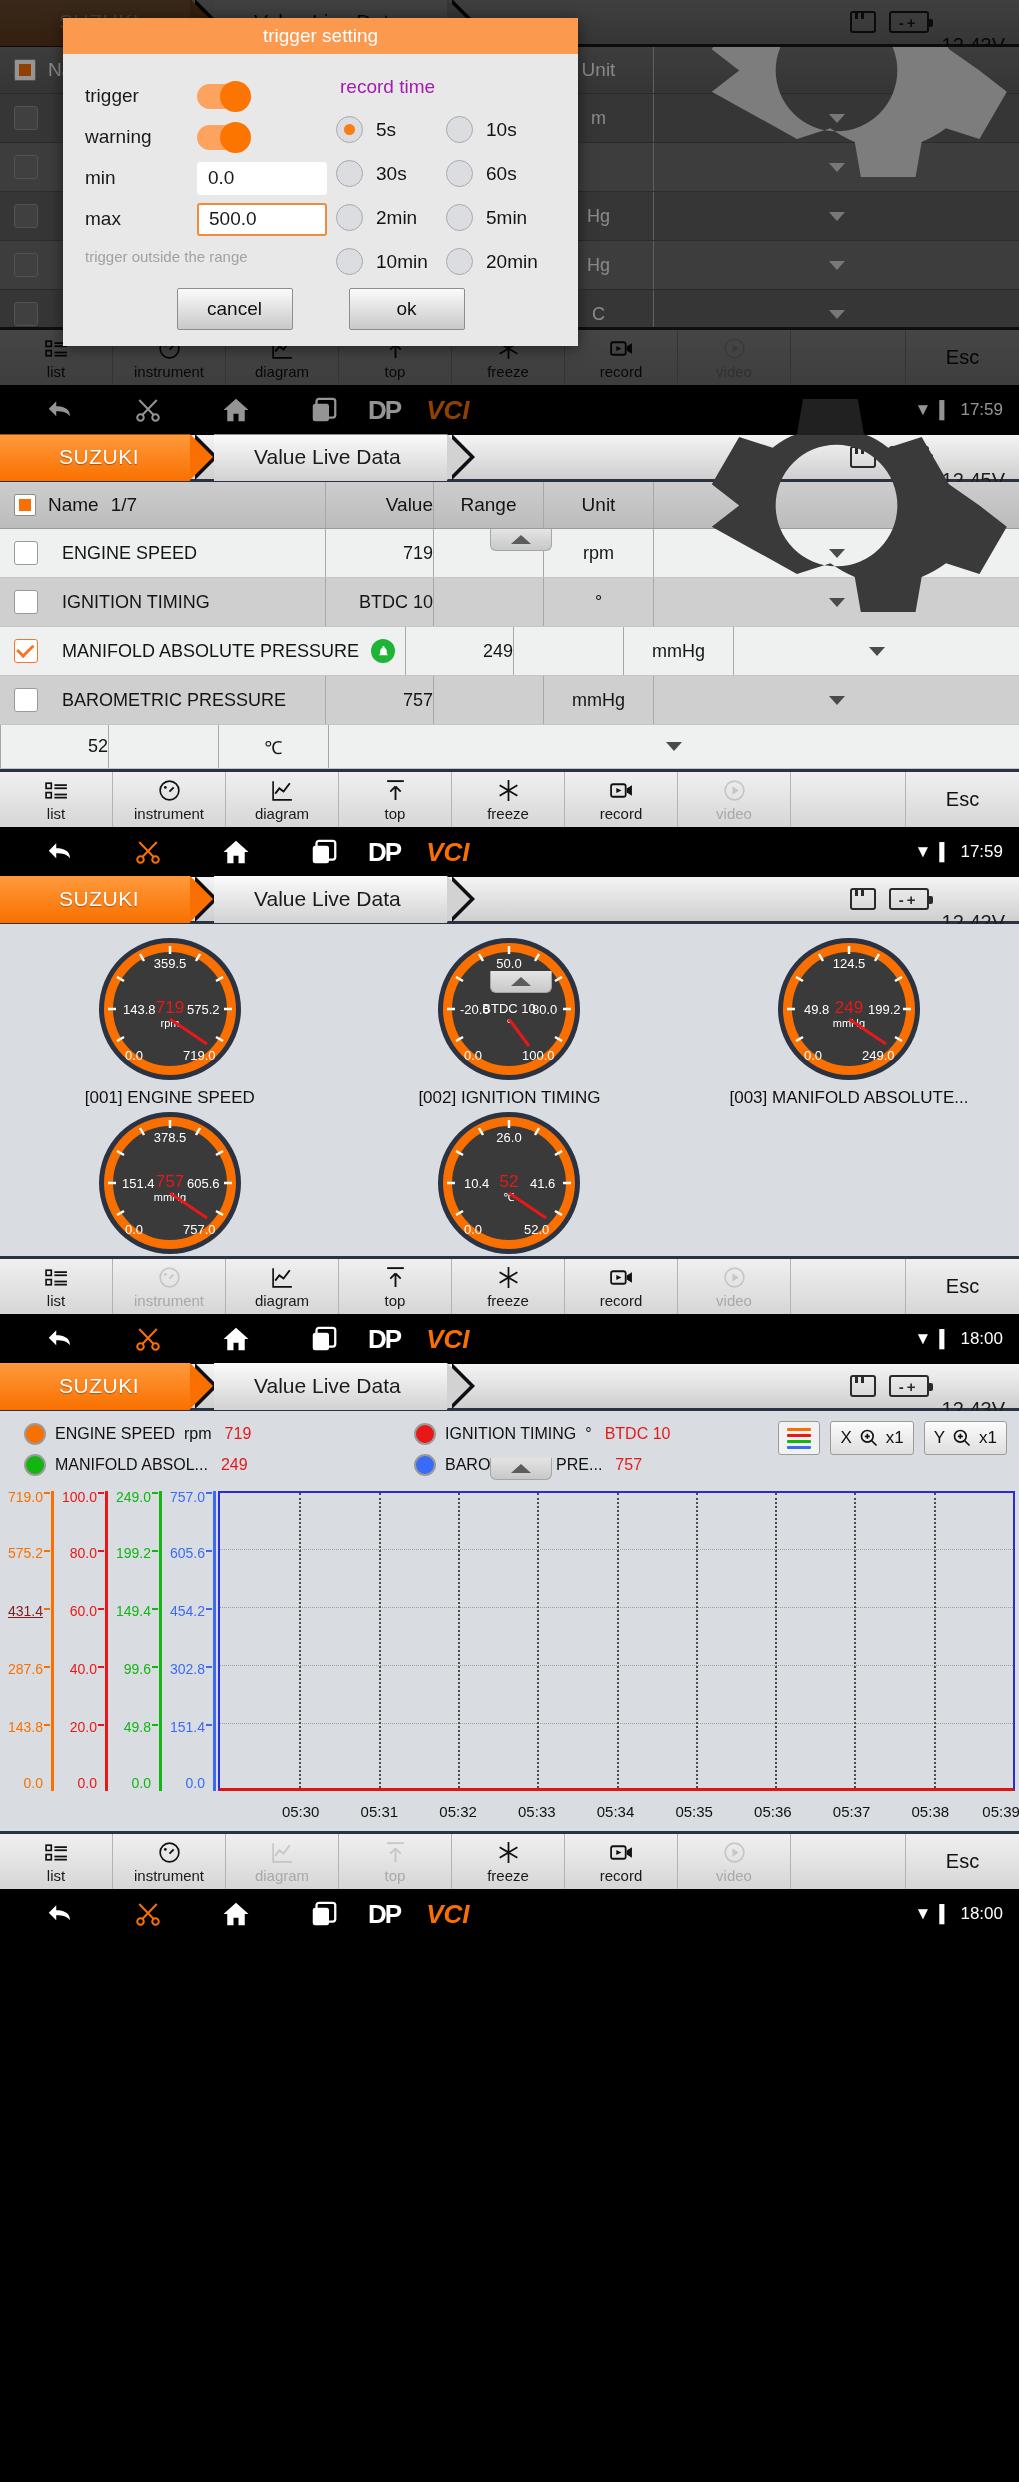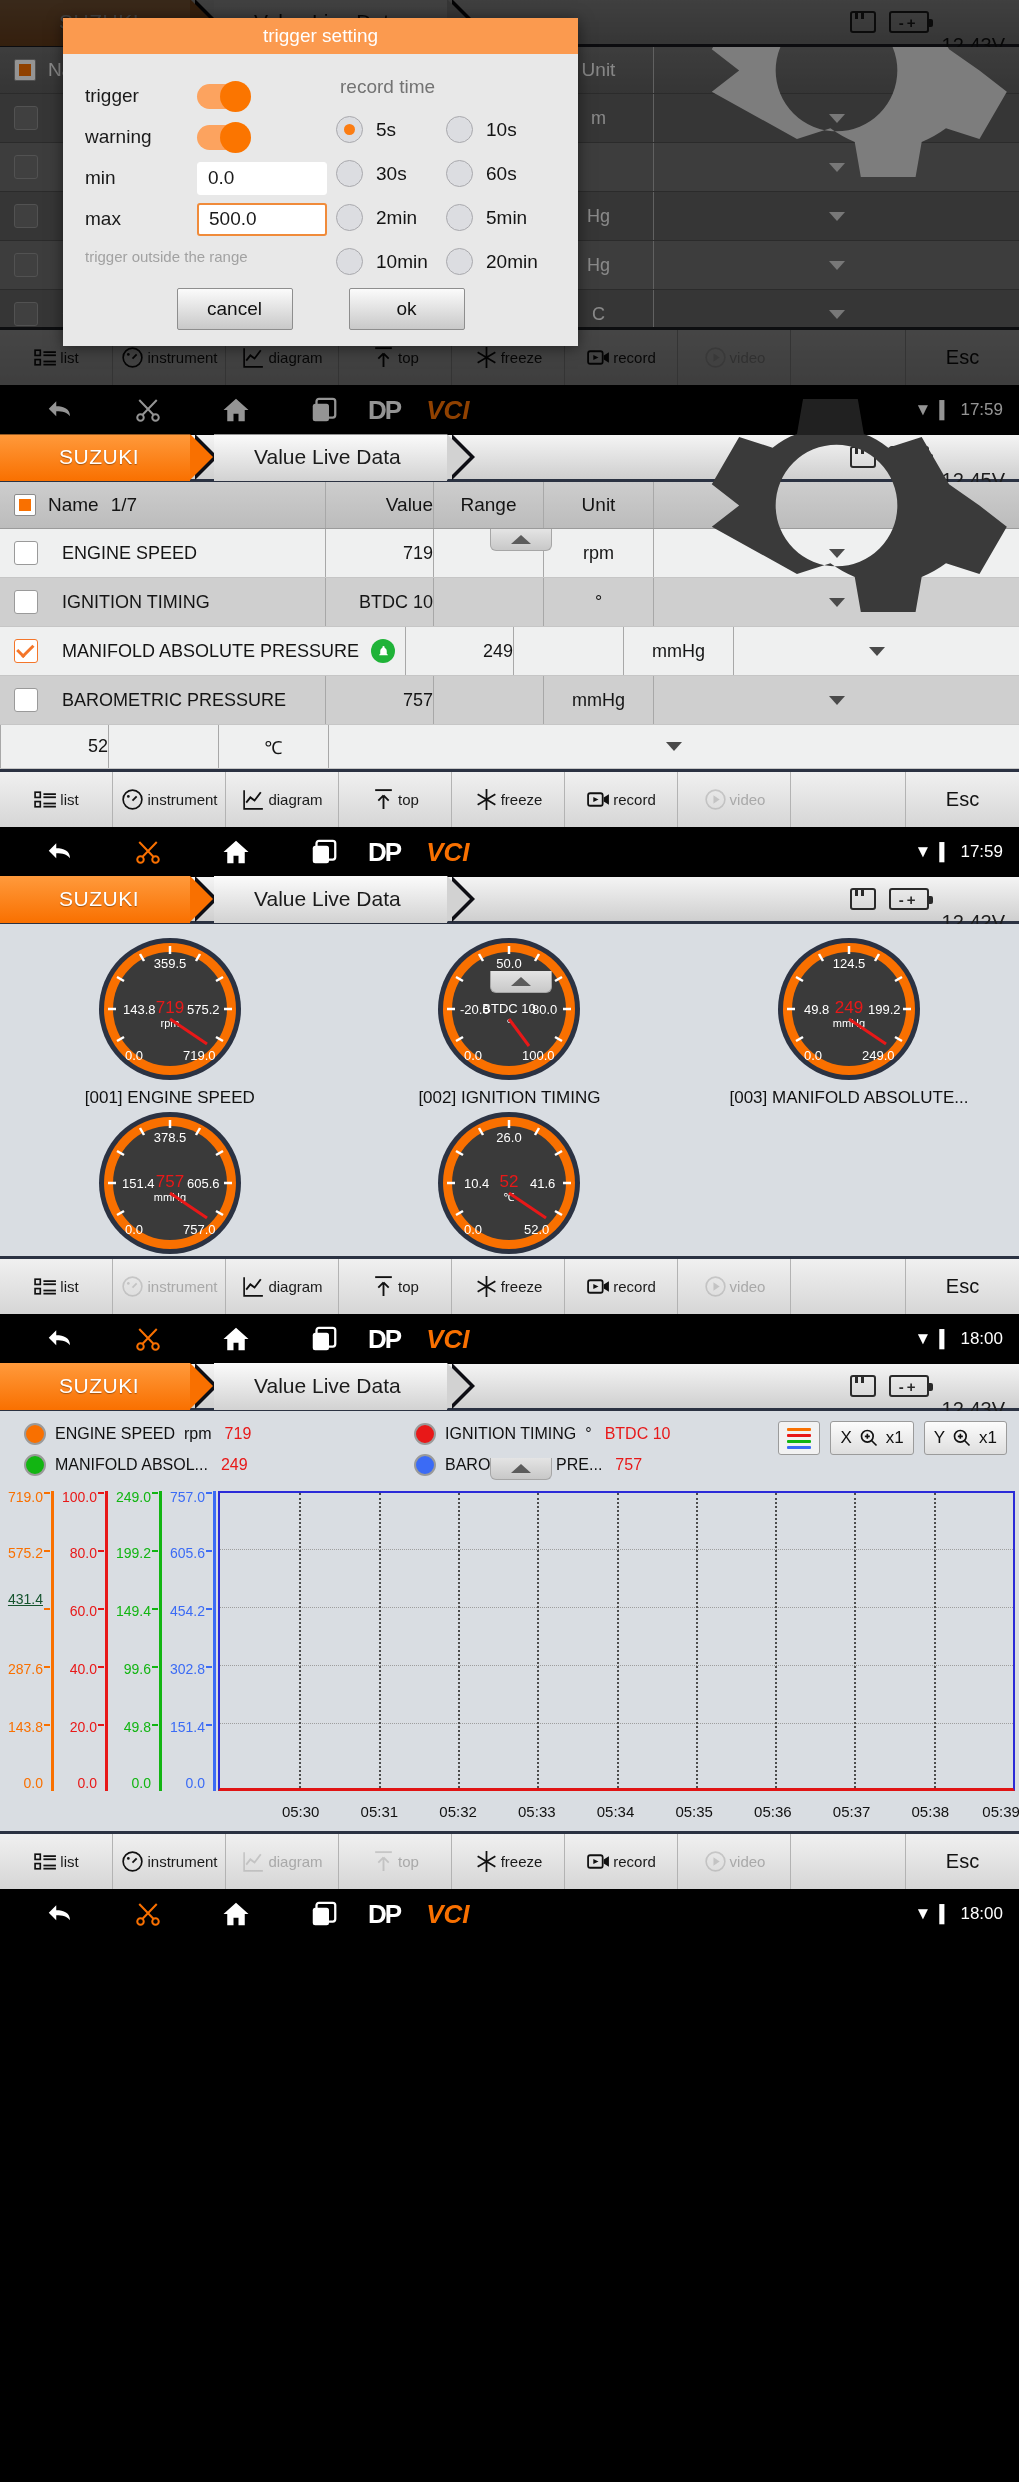--- a/index.html
+++ b/index.html
@@ -119,21 +119,21 @@
   }
 
   
   .fnbar{
     display:flex; height:58px; border-top:3px solid #2b3242;
     background:linear-gradient(#f0f0f0,#d6d6d6);
   }
   .fnbar.dim{ filter:brightness(.5) saturate(.5); }
   .fnitem{
     flex:0 0 113px; border-right:1px solid #b3b3b3;
-    display:flex; flex-direction:row; align-items:center; justify-content:center;
+    display:flex; flex-direction:column; align-items:center; justify-content:center;
     gap:2px; font-size:15px; color:#1a1a1a;
   }
   .fnitem.off{ color:#a9a9a9; }
   .fnitem.off svg{ opacity:.42; }
   .fnitem svg{ width:25px;height:25px; }
   .fnspacer{ flex:1; border-right:1px solid #b3b3b3; }
   .fnesc{ flex:0 0 113px; display:flex;align-items:center;justify-content:center;font-size:20px;color:#121212;}
 
   
   .navbar{
@@ -168,21 +168,21 @@
   .switch i{
     position:absolute; right:-2px; top:-3px; width:31px;height:31px;border-radius:50%;
     background:#fb7500;
   }
   .fin{
     width:130px;height:33px;background:#fff;border:1px solid #fff;border-radius:3px;
     font-size:19px; color:#1a1a1a; display:flex;align-items:center; padding-left:10px;
   }
   .fin.focus{ border:2px solid #f08b3a; }
   .hint{ font-size:15px;color:#a2a2a2; padding-top:8px;}
-  .rt-title{ font-size:19px;color:#737373; margin-bottom:18px; padding-left:4px;}
+  .rt-title{ font-size:19px;color:#a21caf; margin-bottom:18px; padding-left:4px;}
   .rt-grid{ display:grid; grid-template-columns:110px 110px; row-gap:17px; }
   .rt-opt{ display:flex; align-items:center; gap:13px; }
   .radio{
     width:27px;height:27px;border-radius:50%;background:#dcdde1;border:1px solid #a9a9ad;
     display:flex;align-items:center;justify-content:center;
   }
   .radio i{ display:none;width:11px;height:11px;border-radius:50%;background:#fb7c13;}
   .radio.sel i{ display:block; }
   .rt-lbl{ font-size:19px;color:#141414; }
   .dlg-btns{
@@ -1095,21 +1095,21 @@
       </div>
     </div>
     <div class="graph">
       <div class="yaxes">
         <div class="yax">
           <div class="bar" style="background:#f97000"></div>
           <div class="lbl" style="color:#f97000;top:14px;">719.0</div>
             <div class="tick" style="background:#f97000;top:10px;"></div>
           <div class="lbl" style="color:#f97000;top:70px;">575.2</div>
             <div class="tick" style="background:#f97000;top:68px;"></div>
-          <div class="lbl" style="color:#14532d;top:116px;text-decoration:underline;">431.4</div>
+          <div class="lbl" style="color:#7f1d1d;top:128px;text-decoration:underline;">431.4</div>
             <div class="tick" style="background:#f97000;top:126px;"></div>
           <div class="lbl" style="color:#f97000;top:186px;">287.6</div>
             <div class="tick" style="background:#f97000;top:184px;"></div>
           <div class="lbl" style="color:#f97000;top:244px;">143.8</div>
             <div class="tick" style="background:#f97000;top:242px;"></div>
           <div class="lbl" style="color:#f97000;top:300px;">0.0</div>
         </div>
         <div class="yax">
           <div class="bar" style="background:#e81818"></div>
           <div class="lbl" style="color:#e81818;top:14px;">100.0</div>

